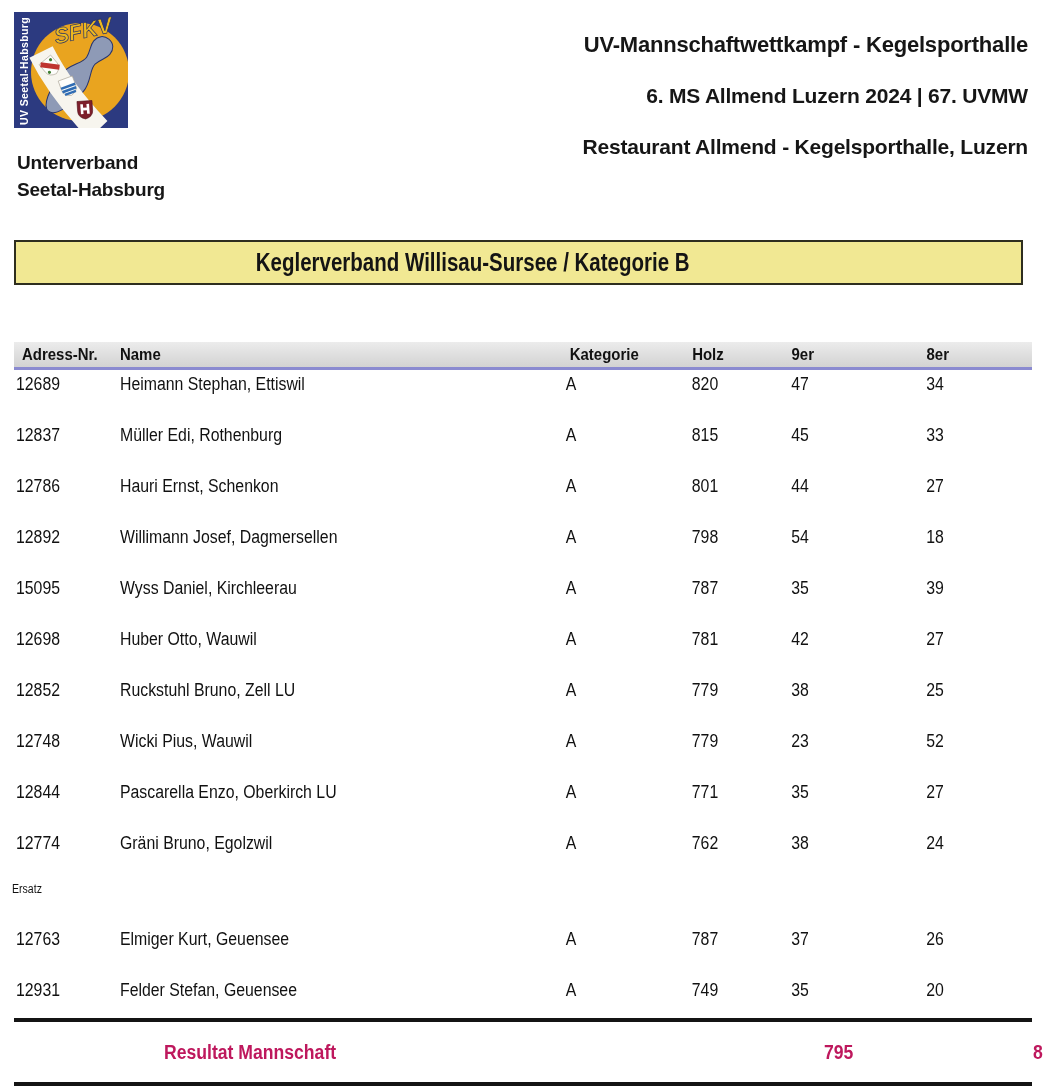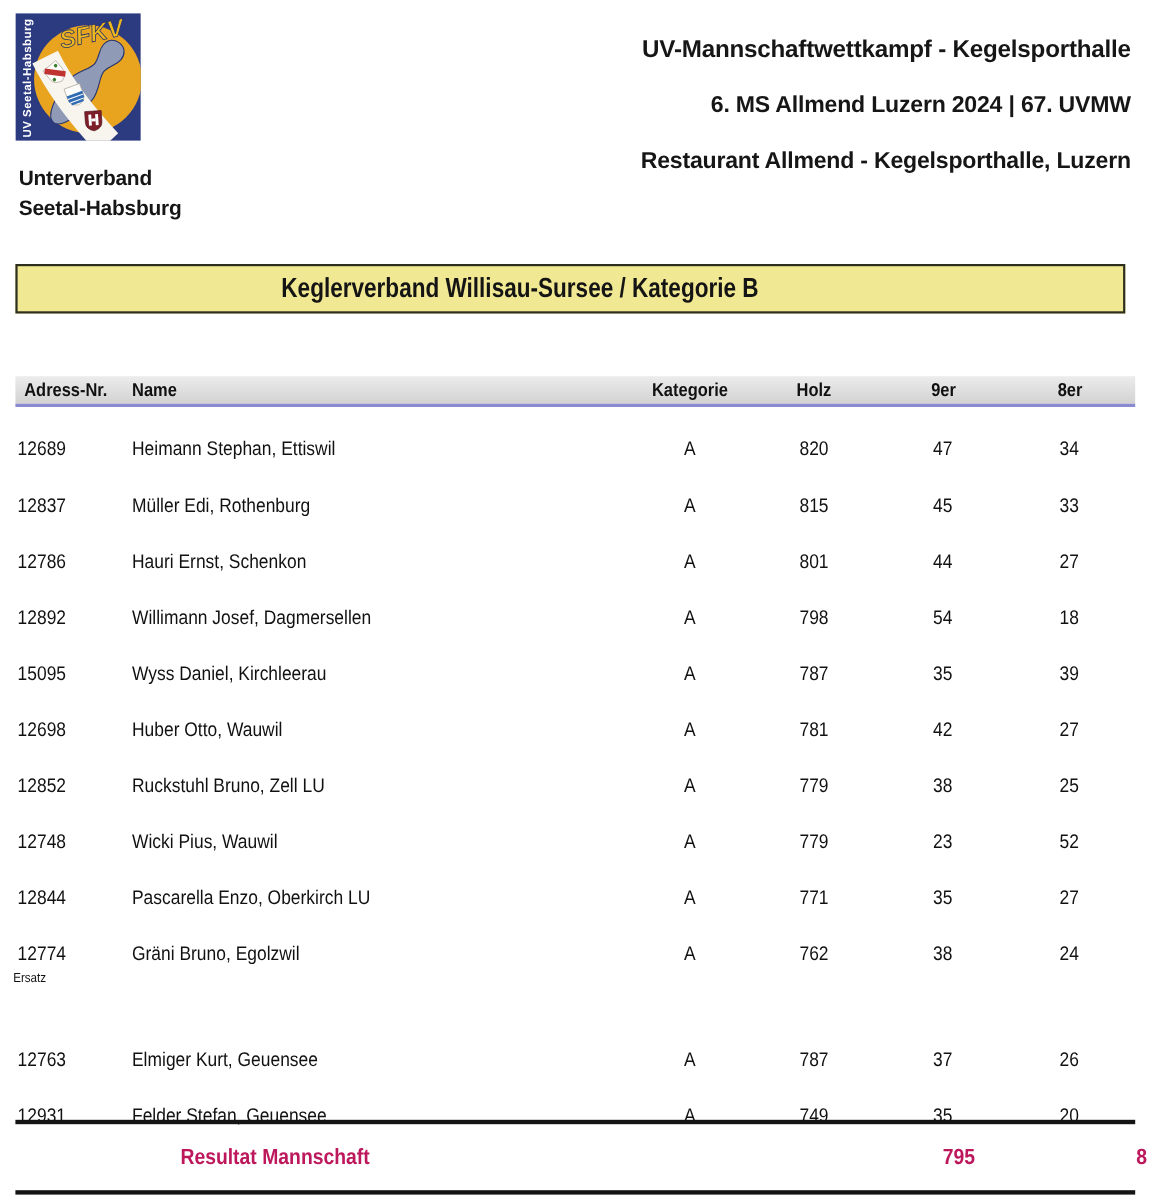--- a/index.html
+++ b/index.html
@@ -36,33 +36,33 @@
     font-size:25px;font-weight:bold;color:#141414;
     white-space:nowrap;
     text-align:center;
   }
   .banner .cnd{padding-left:7px;}
   
   .grid{
     display:grid;
     grid-template-columns:106px 445px 125px 100px 135px 95px 12px;
   }
-  .center{text-align:center;}
+  .center{text-align:left;}
   .cnd{display:inline-block;transform:scaleX(0.88);transform-origin:0 50%;white-space:nowrap;}
   .center .cnd{transform-origin:50% 50%;}
   
   .thead{
     position:absolute;left:14px;top:342px;width:1018px;height:25px;
     background:linear-gradient(to bottom,var(--band-top),var(--band-bottom));
     border-bottom:3px solid var(--accent-line);
   }
   .thead .hc{font-size:17px;font-weight:bold;padding-top:3px;}
   .thead .h1{padding-left:8px;}
   
-  .rows{position:absolute;left:14px;width:1018px;margin-top:24px;}
+  .rows{position:absolute;left:14px;width:1018px;}
   .rows-main{top:370px;}
   .rows-ersatz{top:925px;}
   .row{height:51px;}
   .row .c{font-size:18px;padding-top:4px;}
   .row .c1{padding-left:2px;}
   .ersatz-label{
     position:absolute;left:12px;top:876px;height:47px;
     font-size:12px;font-weight:normal;padding-top:6px;
   }
   

